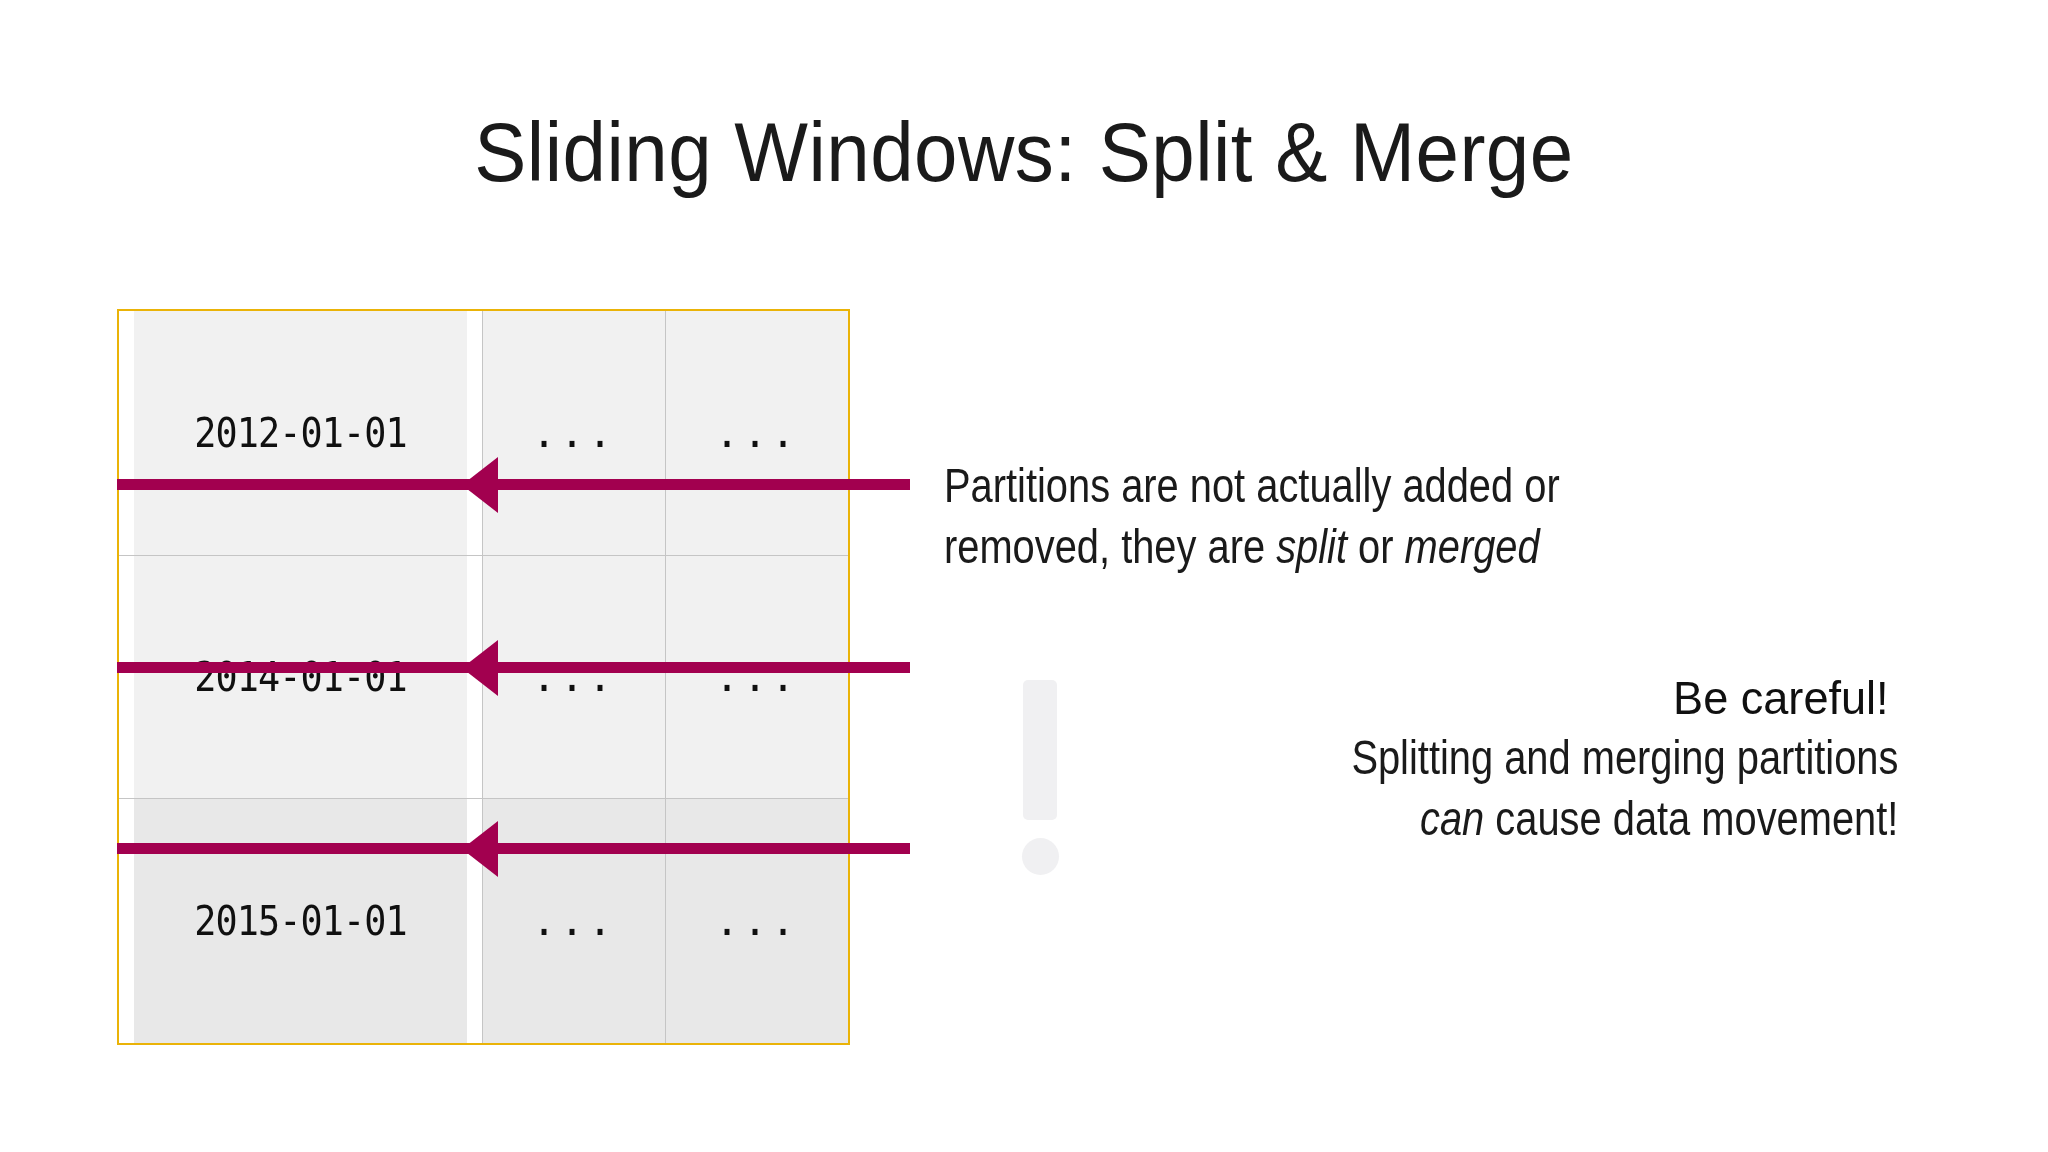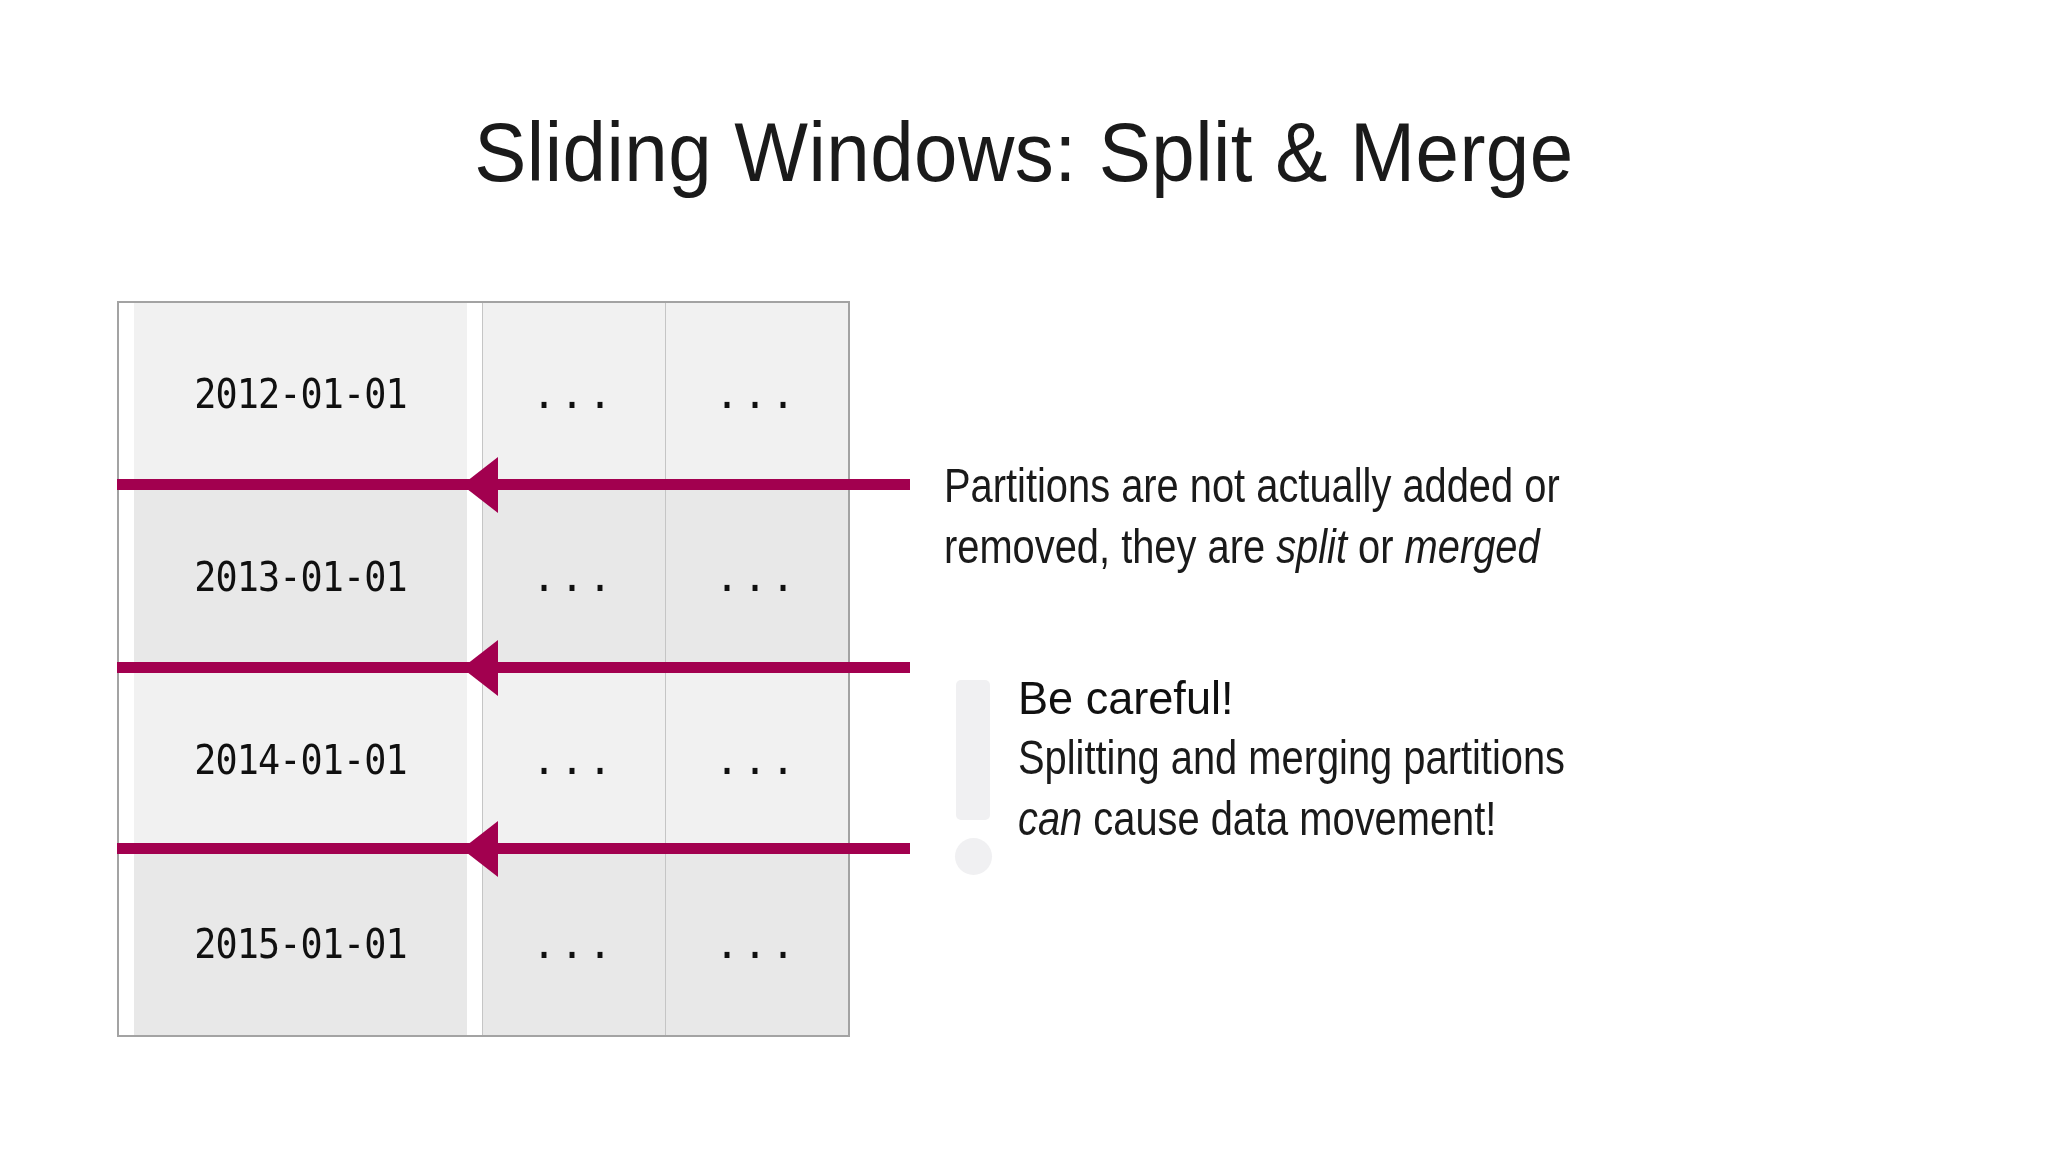--- a/index.html
+++ b/index.html
@@ -33,26 +33,26 @@
     color: #1a1a1a;
     transform: scaleX(0.93);
     transform-origin: center top;
     white-space: nowrap;
   }
 
   
   .partition-table {
     position: absolute;
     left: 117px;
-    top: 301px;
+    top: 309px;
     width: 728px;
     height: 736px;
     border-collapse: collapse;
     table-layout: fixed;
-    border: 2px solid #a3a3a3;
+    border: 2px solid #eab308;
   }
   .partition-table td {
     border: 1px solid #c5c5c5;
     padding: 0;
     height: 92px;
     vertical-align: middle;
   }
   .partition-table tr.band-light td { background: #f1f1f1; }
   .partition-table tr.band-dark  td { background: #e8e8e8; }
 
@@ -114,24 +114,25 @@
     line-height: 1.28;
     color: #1a1a1a;
     transform: scaleX(0.83);
     transform-origin: left top;
   }
   .note-main em { font-style: italic; }
 
   
   .callout {
     position: absolute;
-    left: 948px;
+    left: 1015px;
     top: 672px;
     width: 900px;
     height: 230px;
+    text-align: right;
   }
   .callout-icon {
     position: absolute;
     left: 0;
     top: 0;
     width: 56px;
     height: 220px;
   }
   .callout-icon .bang-bar {
     position: absolute;
@@ -181,25 +182,20 @@
 </style>
 </head>
 <body>
 
 <div class="slide-title">Sliding Windows: Split &amp; Merge</div>
 
 <table class="partition-table">
   <tbody>
     <tr class="band-light">
       <td class="cell-date">2012-01-01</td>
-      <td class="cell-dots">...</td>
-      <td class="cell-dots">...</td>
-    </tr>
-    <tr class="band-dark">
-      <td class="cell-date">2013-01-01</td>
       <td class="cell-dots">...</td>
       <td class="cell-dots">...</td>
     </tr>
     <tr class="band-light">
       <td class="cell-date">2014-01-01</td>
       <td class="cell-dots">...</td>
       <td class="cell-dots">...</td>
     </tr>
     <tr class="band-dark">
       <td class="cell-date">2015-01-01</td>

